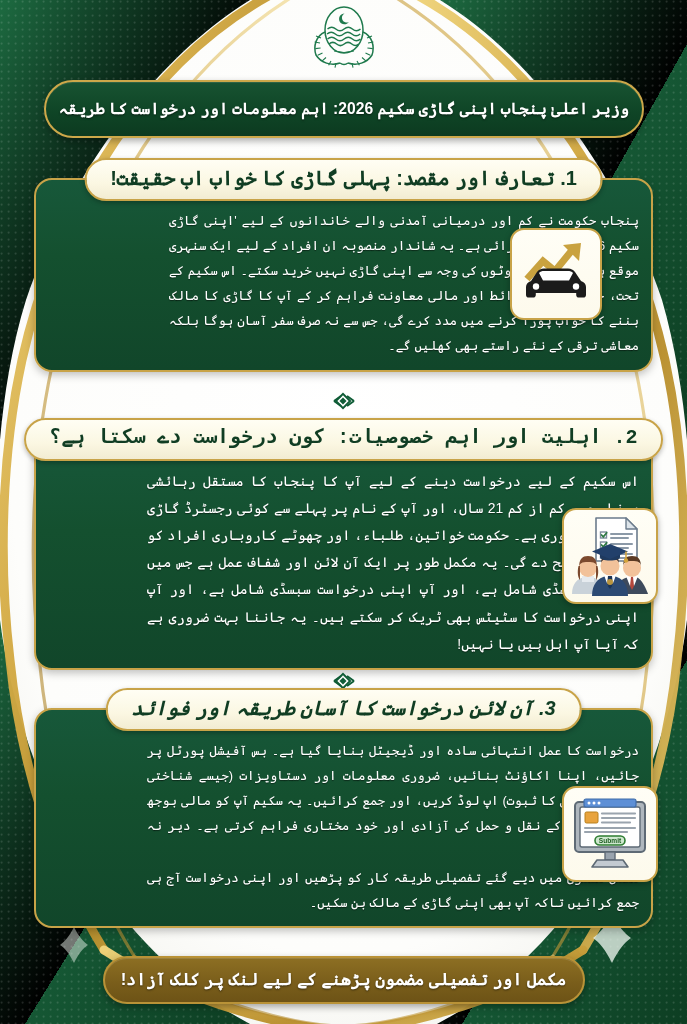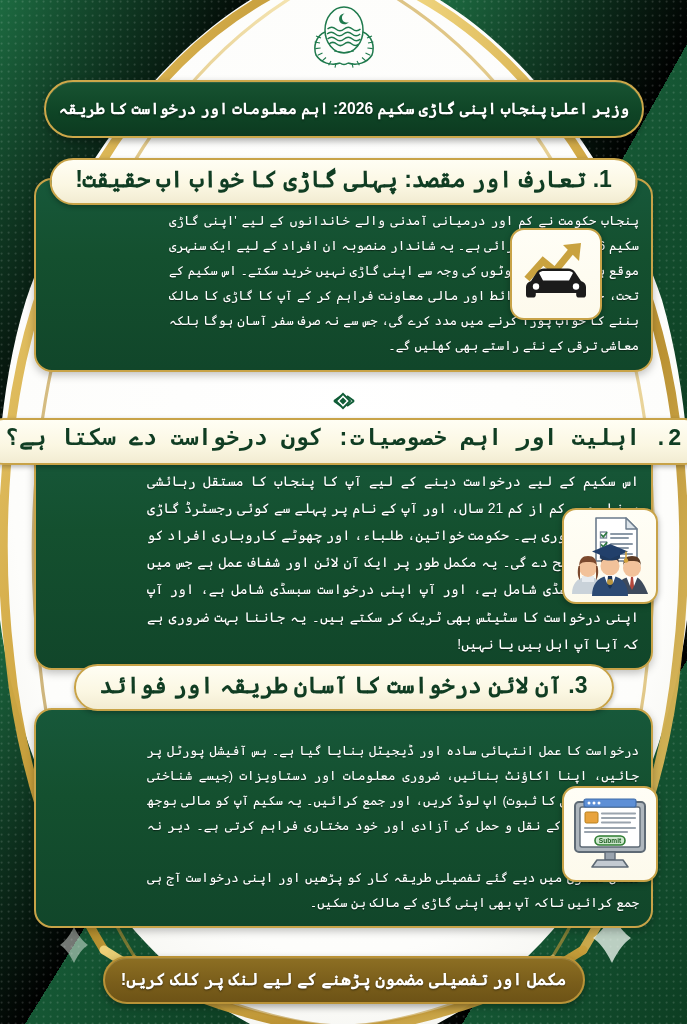--- a/index.html
+++ b/index.html
@@ -92,27 +92,27 @@
     background: linear-gradient(180deg, #fffef4 0%, #fbf7e2 60%, #f2ecd2 100%);
     border: 2px solid #c8a348;
     border-radius: 24px;
     box-shadow: 0 2px 5px rgba(0,0,0,0.28);
     padding: 6px 24px 9px;
     white-space: nowrap;
     z-index: 6;
   }
   .sec-head-text {
     color: #103d23;
-    font-size: 23px;
+    font-size: 20px;
     font-weight: bold;
     line-height: 1.2;
   }
   .head-1 { top: 158px; }
   .head-2 { top: 418px; font-family: Liberation Mono, monospace; }
-  .head-3 { top: 664px; }
+  .head-3 { top: 688px; font-style: italic; }
 
   
   .sec-body {
     position: absolute;
     color: #ffffff;
     font-size: 15.3px;
     line-height: 1.95;
     text-align: justify;
     text-justify: inter-word;
     text-shadow: 0 1px 1px rgba(0,0,0,0.45);
@@ -426,16 +426,16 @@
 
       <rect x="27" y="44" width="30" height="9" rx="4.5" fill="#cfe8cf" stroke="#2e7d32" stroke-width="1.6"></rect>
       <text x="42" y="50.8" text-anchor="middle" font-family="'Liberation Sans', sans-serif" font-size="6.6" font-weight="bold" fill="#1d5c20">Submit</text>
 
       <rect x="37" y="60" width="10" height="8" fill="#9aa4ae" stroke="#5e6a75" stroke-width="1.4"></rect>
       <path d="M24,75 L60,75 L55,68 L29,68 Z" fill="#c3cad1" stroke="#5e6a75" stroke-width="1.6" stroke-linejoin="round"></path>
     </svg>
   </div>
 
   <div class="footer-cta">
-    <div class="footer-text" style="font-size: 16.8px;">مکمل اور تفصیلی مضمون پڑھنے کے لیے لنک پر کلک کریں!</div>
+    <div class="footer-text" style="font-size: 16.8px;">مکمل اور تفصیلی مضمون پڑھنے کے لیے لنک پر کلک آزاد!</div>
   </div>
 
 </div>
 
 </body></html>

